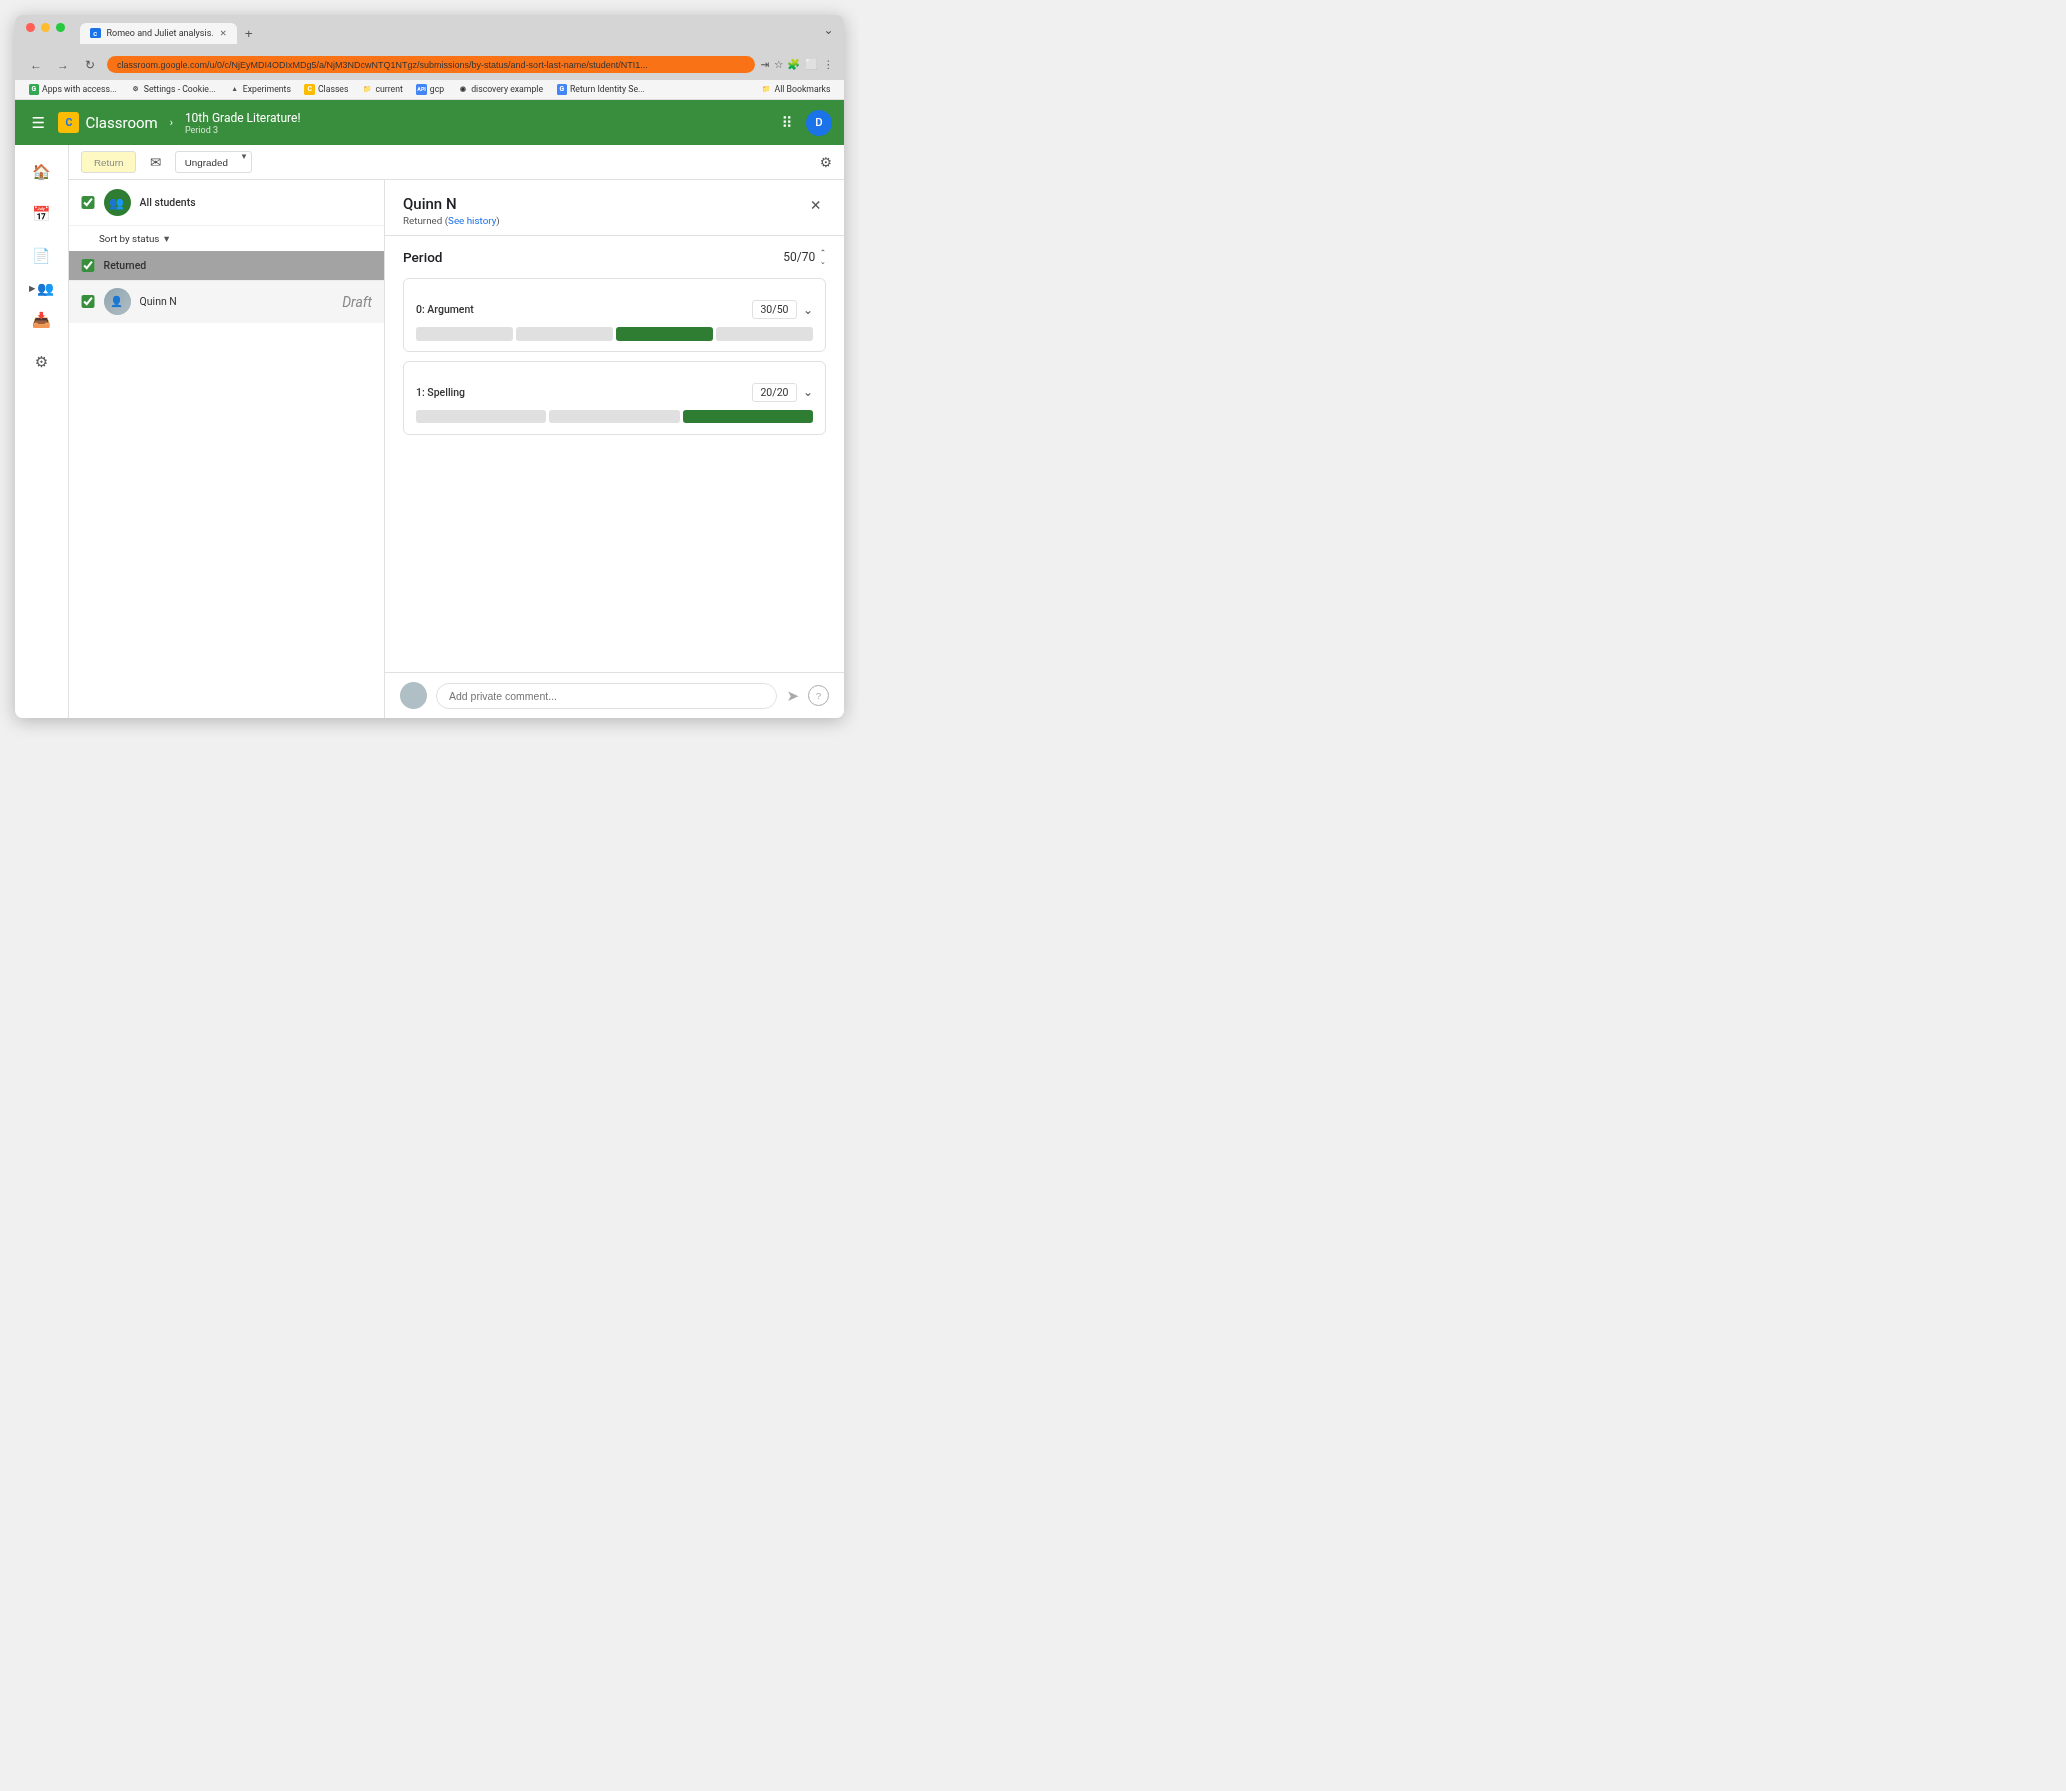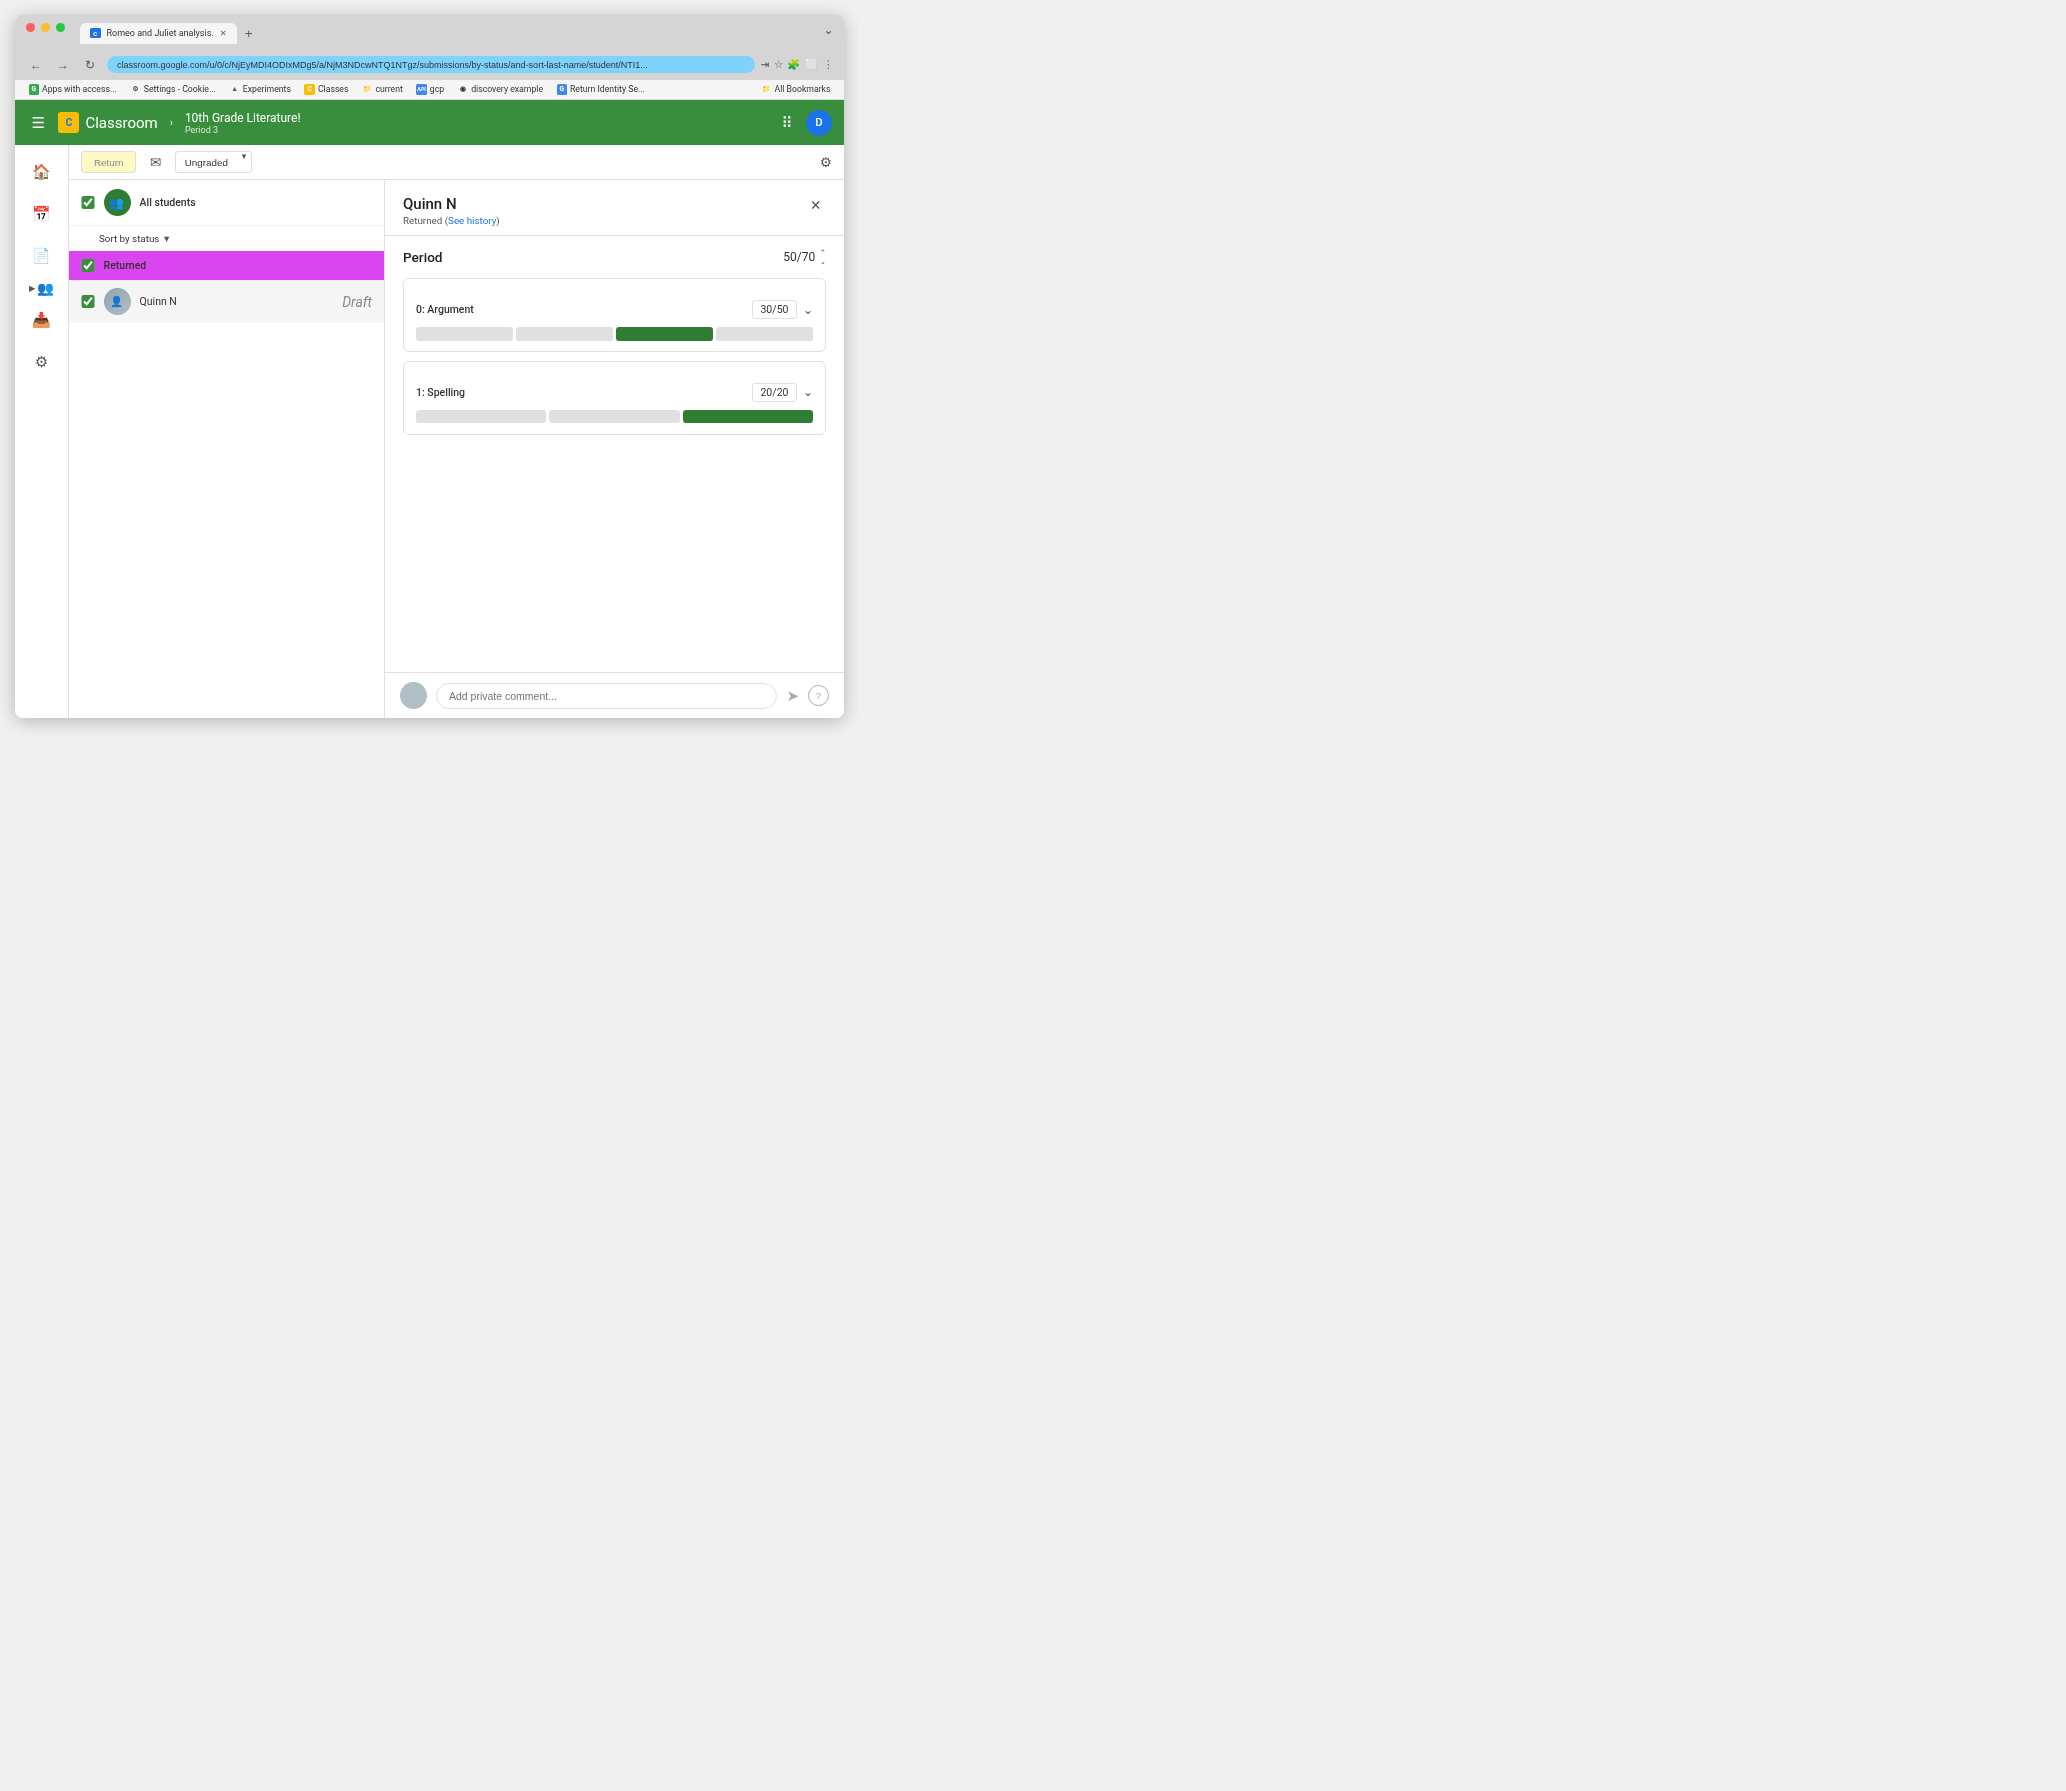--- a/index.html
+++ b/index.html
@@ -96,21 +96,21 @@
     .nav-btn {
       background: none; border: none;
       font-size: 12px; color: #555; cursor: pointer;
       width: 21px; height: 21px;
       display: flex; align-items: center; justify-content: center;
       border-radius: 50%;
     }
 
     .address-input {
       flex: 1;
-      background: #7dd3fc;
+      background: #f97316;
       border: none;
       border-radius: 15px;
       padding: 3.8px 10.5px;
       font-size: 9px;
       color: #333;
       outline: none;
     }
 
     .addr-icons {
       display: flex; gap: 4.5px; align-items: center;
@@ -383,21 +383,21 @@
 
     .sort-arrow {
       font-size: 10.5px; color: #555; cursor: pointer;
     }
 
     .section-header {
       display: flex;
       align-items: center;
       padding: 7.5px 12px;
       gap: 9px;
-      background: #d946ef;
+      background: #a3a3a3;
     }
 
     .section-label {
       font-size: 10.5px;
       font-weight: 500;
       color: #333;
     }
 
     .student-row {
       display: flex;

